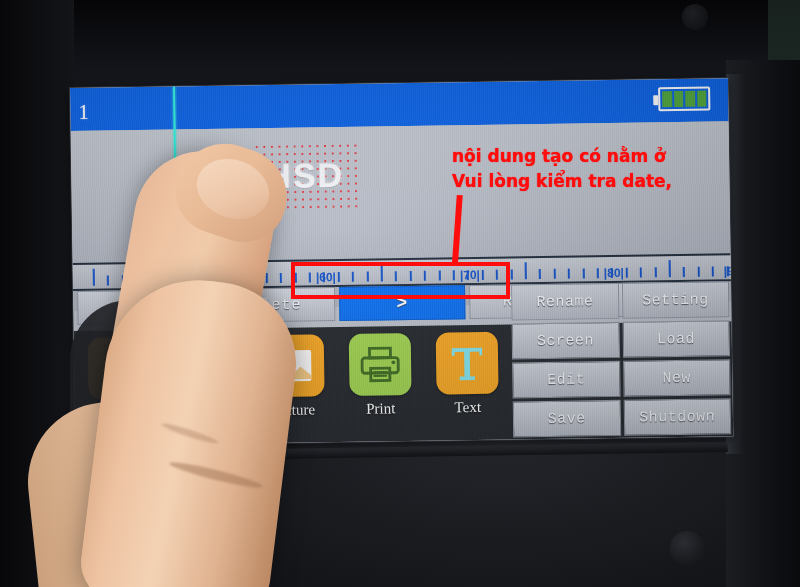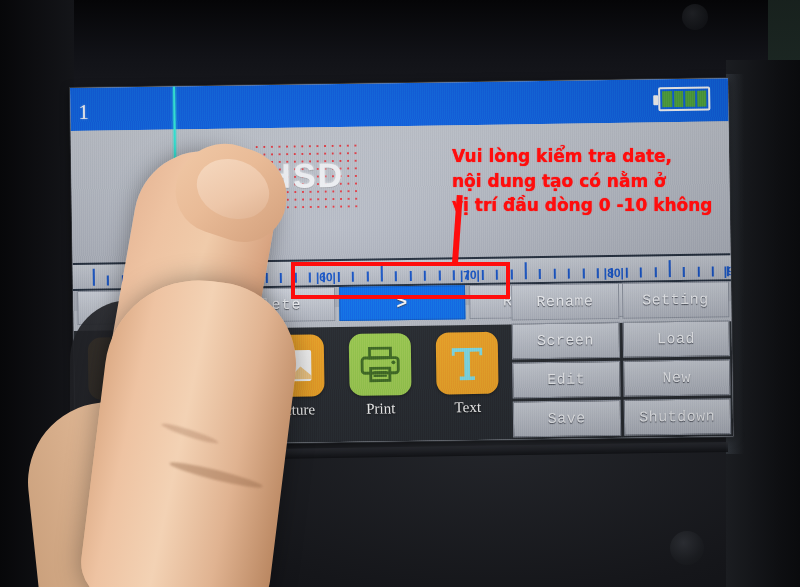--- a/index.html
+++ b/index.html
@@ -442,23 +442,22 @@
         </div>
       </div>
 
     <div class="lcd-scan"></div>
     <div class="lcd-vignette"></div>
   </div>
 
   <div class="anno-rect"></div>
   <div class="anno-stem"></div>
   <div class="anno-text">
+    <div>nội dung tạo có nằm ở</div>
     <div>Vui lòng kiểm tra date,</div>
-    <div>nội dung tạo có nằm ở</div>
-    <div>vị trí đầu dòng 0 -10 không</div>
   </div>
 
   <div class="hand knuckle"></div>
   <div class="hand finger-index"></div>
   <div class="hand fingertip"></div>
   <div class="hand nail"></div>
   <div class="hand hand-lower"></div>
   <div class="hand thumb"></div>
   <div class="hand thumb-crease"></div>
   <div class="hand thumb-crease2"></div>

